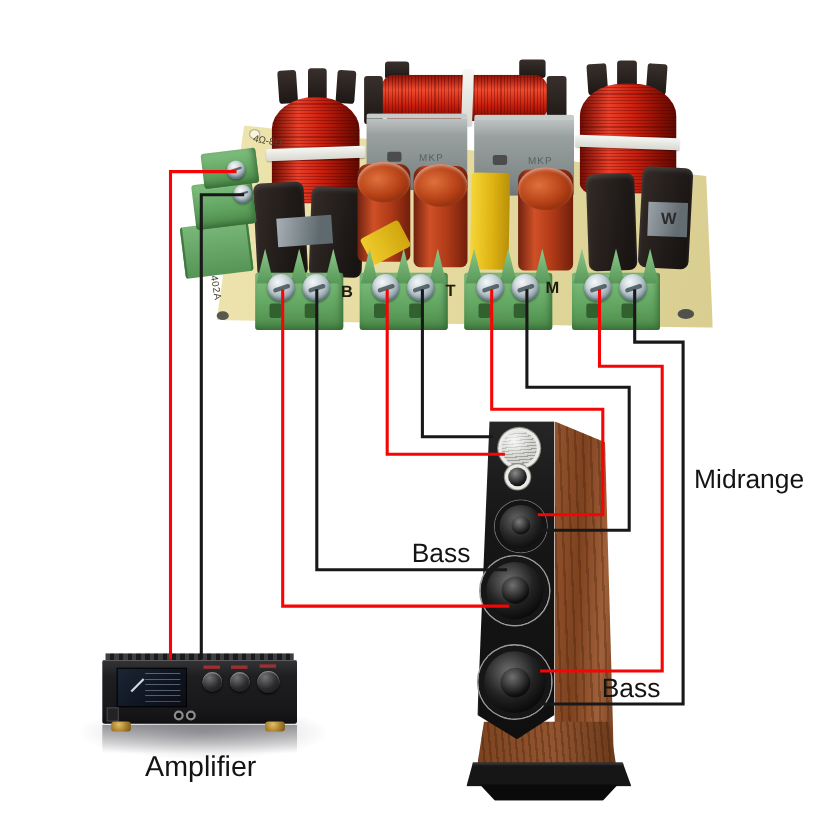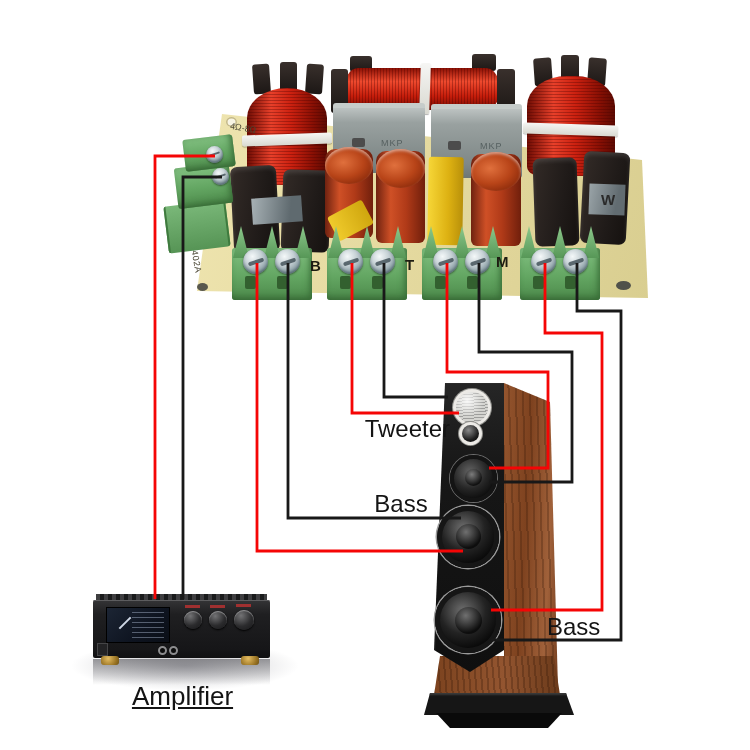--- a/index.html
+++ b/index.html
@@ -190,21 +190,21 @@
   .pwr{left:97px;top:643px;width:9px;height:11px;background:#232325;border:1px solid #454547;z-index:7;}
   .foot{background:radial-gradient(circle at 40% 28%,#e5bd62,#9a7424 65%,#6e5216);border-radius:3px;z-index:7;}
   .ft1{left:101px;top:656px;width:18px;height:9px;} .ft2{left:241px;top:656px;width:18px;height:9px;}
   
   .wires{position:absolute;left:0;top:0;z-index:40;pointer-events:none;}
   
   .lbl-tweeter{left:352px;top:415px;width:98px;text-align:right;}
   .lbl-bass-u{left:366px;top:490px;width:70px;text-align:center;}
   .lbl-mid{left:631px;top:423px;}
   .lbl-bass-l{left:547px;top:613px;}
-  .lbl-amp{left:110px;top:681px;width:145px;text-align:center;font-size:26px;text-decoration:underline;}
+  .lbl-amp{left:110px;top:681px;width:145px;text-align:center;font-size:26px;}
 </style>
 </head>
 <body>
 
 <div class="stage">
 
 
   <div>
     <div class="abs pcb"></div>
     <div class="abs hole h1"></div>
@@ -360,18 +360,18 @@
       <polyline points="257,263 257,551 463,551" fill="none" stroke="#f50505" stroke-width="2.8"></polyline>
       <polyline points="288,263 288,518 461,518" fill="none" stroke="#181818" stroke-width="2.8"></polyline>
       <polyline points="352,263 352,413 459,413" fill="none" stroke="#f50505" stroke-width="2.8"></polyline>
       <polyline points="384,263 384,397 448,397" fill="none" stroke="#181818" stroke-width="2.8"></polyline>
       <polyline points="447,263 447,372 548,372 548,468 489,468" fill="none" stroke="#f50505" stroke-width="2.8"></polyline>
       <polyline points="479,263 479,352 572,352 572,482 489,482" fill="none" stroke="#181818" stroke-width="2.8"></polyline>
       <polyline points="545,263 545,333 602,333 602,610 491,610" fill="none" stroke="#f50505" stroke-width="2.8"></polyline>
       <polyline points="577,263 577,311 621,311 621,640 491,640" fill="none" stroke="#181818" stroke-width="2.8"></polyline>
     </svg>
 
-  <div class="abs lbl lbl-tweeter">Tweeter</div>
   <div class="abs lbl lbl-bass-u">Bass</div>
+  <div class="abs lbl lbl-mid">Midrange</div>
   <div class="abs lbl lbl-bass-l">Bass</div>
   <div class="abs lbl lbl-amp">Amplifier</div>
 
 </div>
 
 </body></html>

